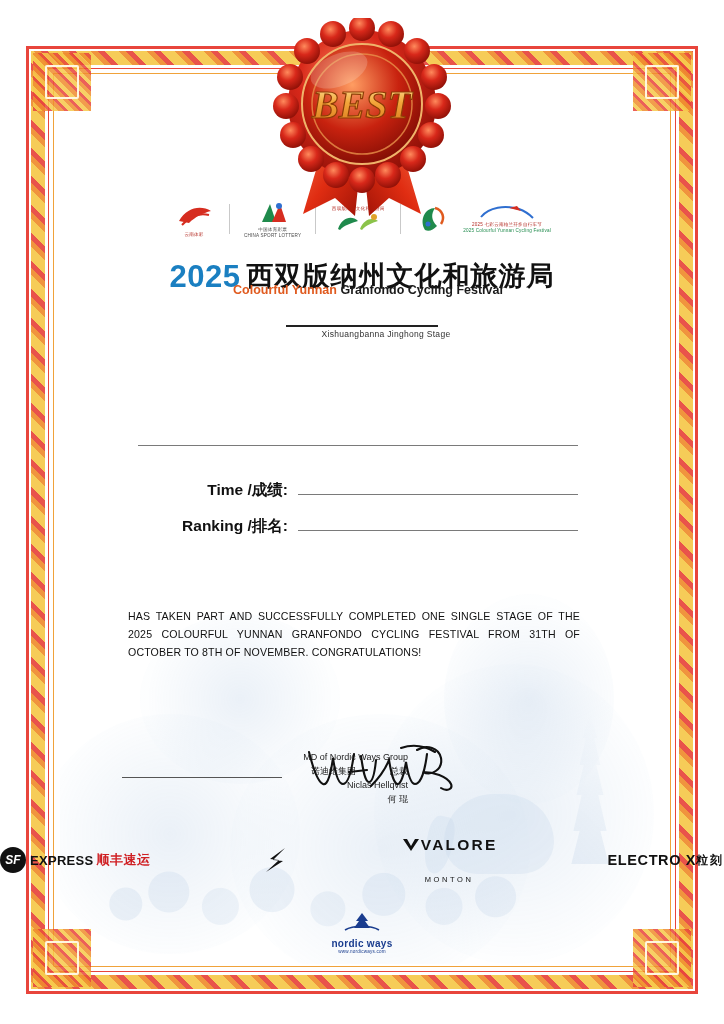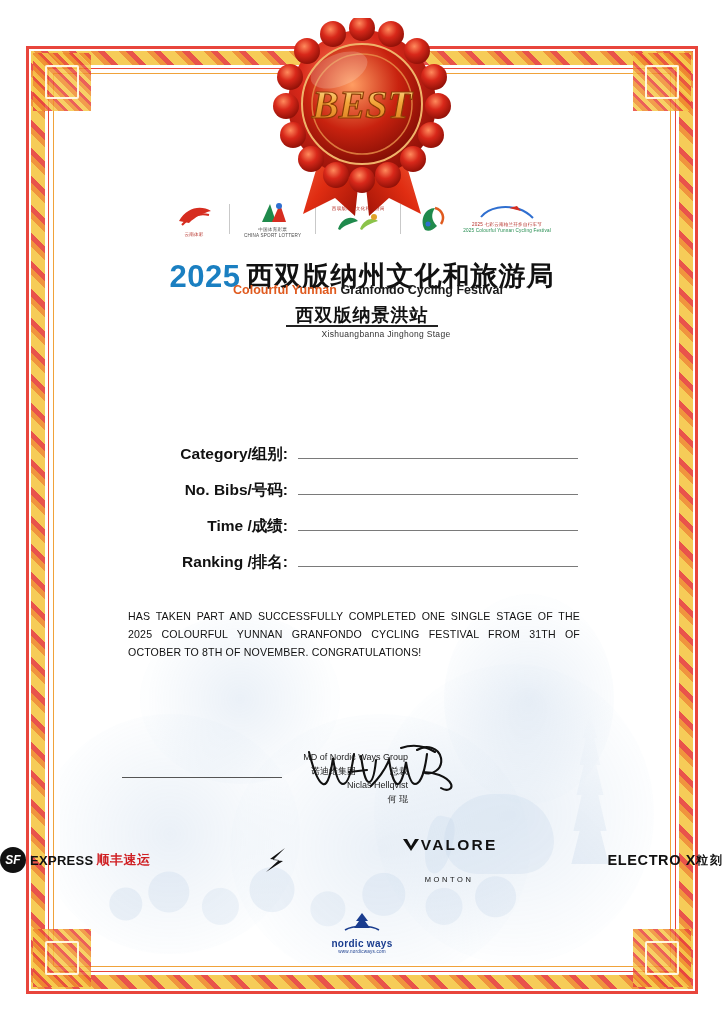--- a/index.html
+++ b/index.html
@@ -536,31 +536,25 @@
     </div>
   </div>
 
   <div class="title-row">
     <span class="title-year">2025</span><span class="title-cn">西双版纳州文化和旅游局</span>
   </div>
   <div class="title-en">
     <span class="cy">Colourful Yunnan</span>
     <span class="gf">Granfondo Cycling Festival</span>
   </div>
-  <div class="subtitle-cn">西双版纳景洪站</div>
   <div class="subtitle-underline"></div>
   <div class="subtitle-en">Xishuangbanna Jinghong Stage</div>
 
   <div class="fields">
     <div class="field-row">
-      <div class="field-label">Category/组别:</div>
-      <div class="field-line"></div>
-    </div>
-    <div class="field-row">
-      <div class="field-label">No. Bibs/号码:</div>
       <div class="field-line"></div>
     </div>
     <div class="field-row">
       <div class="field-label">Time /成绩:</div>
       <div class="field-line"></div>
     </div>
     <div class="field-row">
       <div class="field-label">Ranking /排名:</div>
       <div class="field-line"></div>
     </div>

